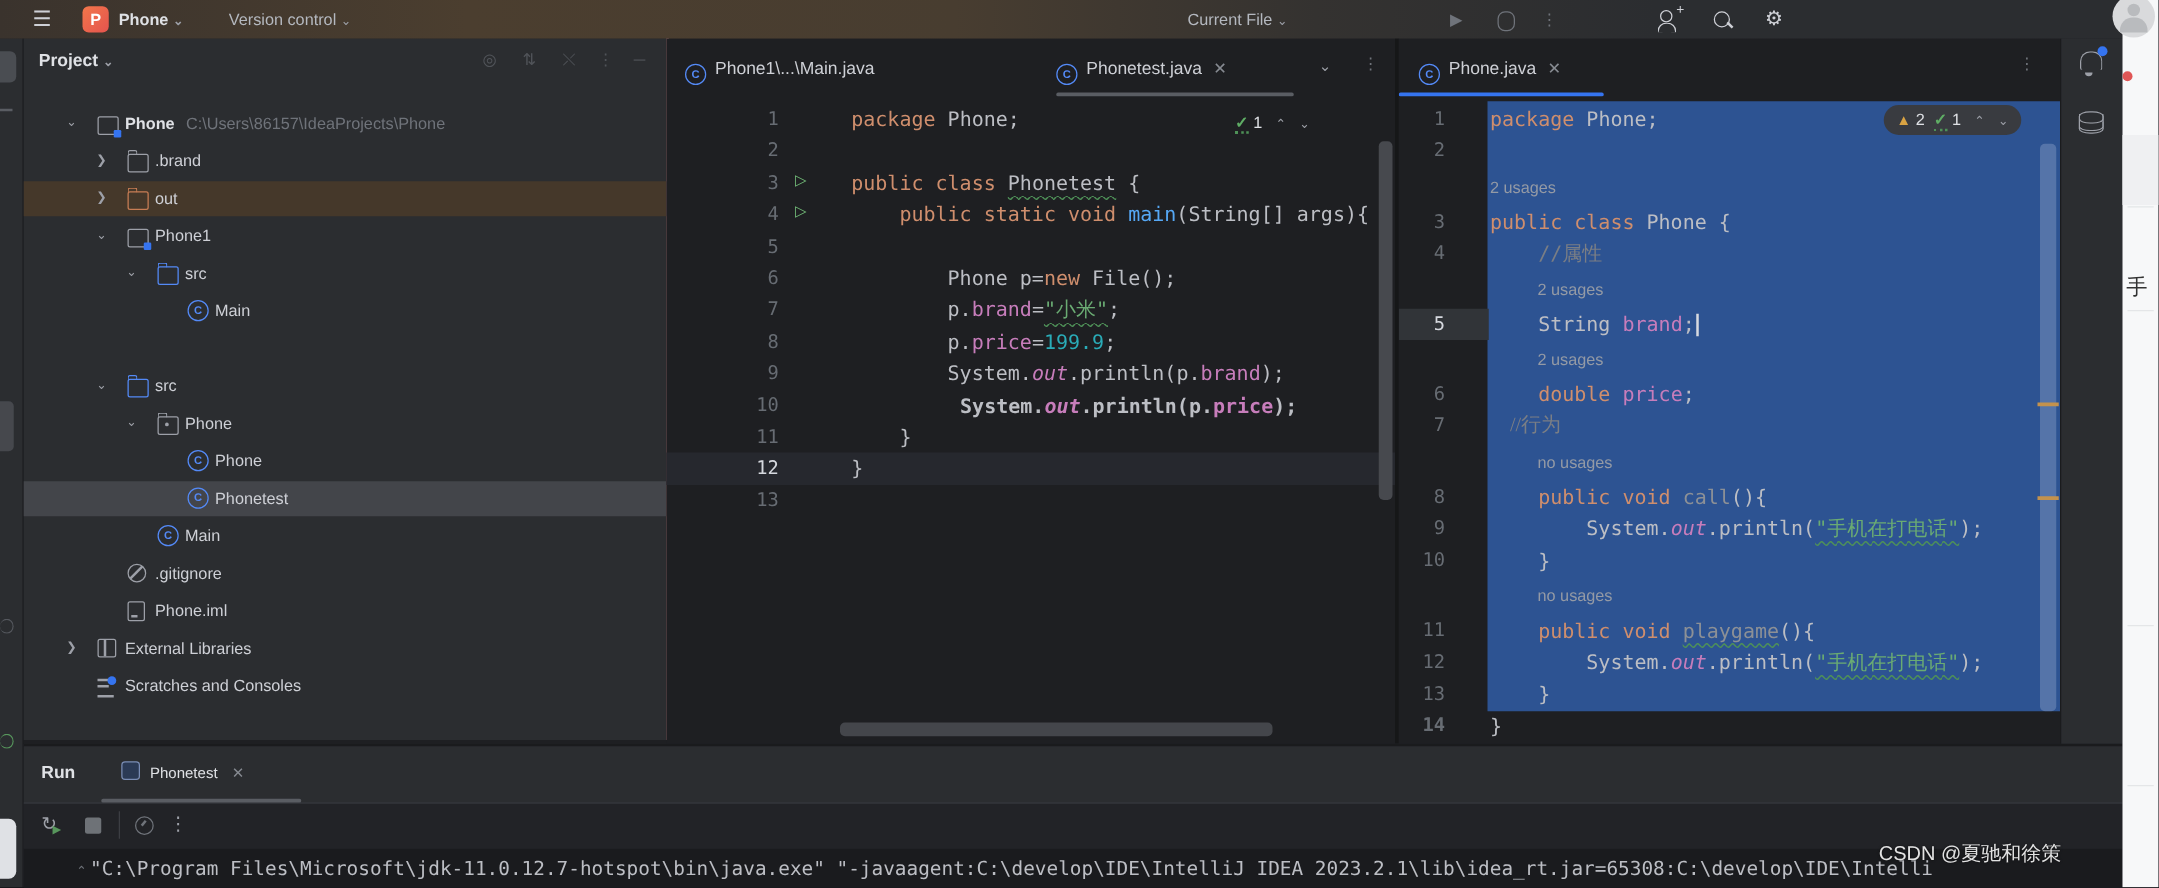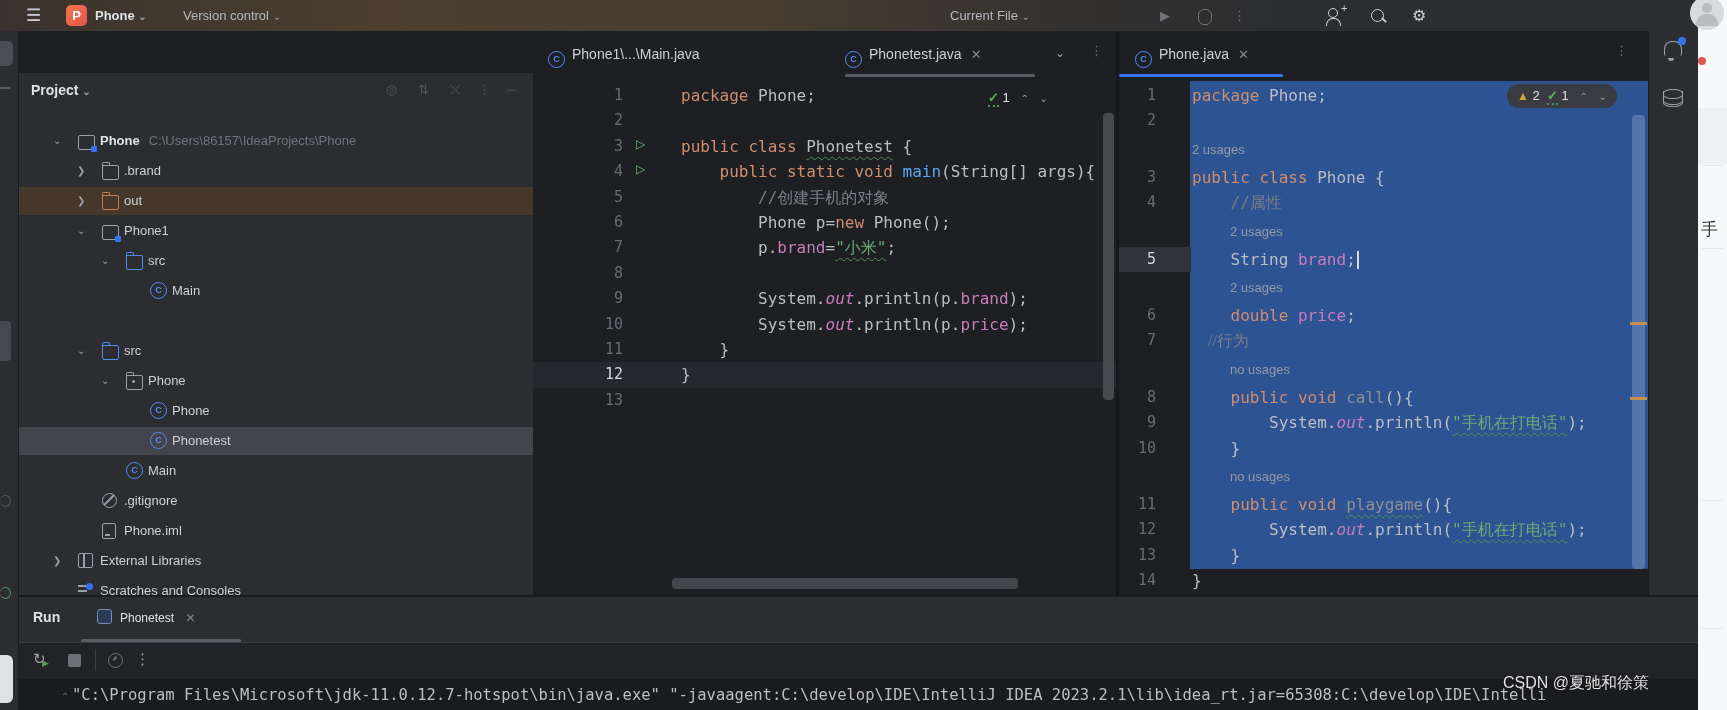--- a/index.html
+++ b/index.html
@@ -11,21 +11,21 @@
     background:linear-gradient(90deg,#3a332d 0%,#4b3e2f 22%,#483d30 45%,#343230 62%,#2b2d30 78%,#2b2d30 100%);}
   .tb-item{position:absolute;top:0;height:31px;line-height:31px;color:#ced0d6;}
   .chev{color:#9da0a8;font-size:10px;}
   #p-logo{left:66px;top:5px;width:21px;height:21px;border-radius:5px;
     background:linear-gradient(135deg,#f2764a,#e5544e);color:#fff;font-weight:bold;
     text-align:center;line-height:21px;font-size:13px;}
   .ghosticon{color:#6f737a;}
   
   #lstripe{left:0;top:31px;width:18px;height:679px;background:#2b2d30;border-right:1px solid #1a1b1d;}
   
-  #projpanel{left:19px;top:31px;width:514px;height:561px;background:#2b2d30;border-right:2px solid #fca5a5;margin-top:42px;}
+  #projpanel{left:19px;top:31px;width:514px;height:561px;background:#2b2d30;border-right:2px solid #fca5a5;}
   #proj-header{left:0;top:0;width:100%;height:38px;}
   #proj-title{left:12px;top:9px;font-weight:bold;color:#dfe1e5;font-size:14px;}
   .hdr-ic{position:absolute;top:9px;color:#6f737a;opacity:.55;font-size:13px;}
   .trow{position:absolute;left:0;width:100%;height:28px;line-height:28px;}
   .trow.sel{background:#43454a;}
   .trow.brown{background:#45382a;}
   .tlbl{position:absolute;color:#ced0d6;font-size:13px;white-space:pre;}
   .tlbl.bold{font-weight:bold;color:#dfe1e5;text-align:center;}
   .tsuf{color:#6f737a;margin-left:9px;font-weight:normal;}
   .chv{position:absolute;color:#9da0a8;font-size:9px;top:0;}
@@ -243,30 +243,30 @@
         <div class="crow" style="left: 148px; top: 52px; line-height: 25.4px;"><span class="tk-k">package</span><span class="tk-p"> Phone;</span></div>
         <div class="gnum" style="left: 56px; width: 34px; top: 77.4px; line-height: 25.4px;">2</div>
         <div class="crow" style="left: 148px; top: 77.4px; line-height: 25.4px;"></div>
         <div class="gnum" style="left: 56px; width: 34px; top: 102.8px; line-height: 25.4px;">3</div>
         <span class="runic" style="left: 103px; top: 105.8px;">▷</span>
         <div class="crow" style="left: 148px; top: 102.8px; line-height: 25.4px;"><span class="tk-k">public class</span><span class="tk-p"> </span><span class="tk-p tk-w">Phonetest</span><span class="tk-p"> {</span></div>
         <div class="gnum" style="left: 56px; width: 34px; top: 128.2px; line-height: 25.4px;">4</div>
         <span class="runic" style="left: 103px; top: 131.2px;">▷</span>
         <div class="crow" style="left: 148px; top: 128.2px; line-height: 25.4px;"><span class="tk-k">    public static void</span><span class="tk-p"> </span><span class="tk-d">main</span><span class="tk-p">(String[] args){</span></div>
         <div class="gnum" style="left: 56px; width: 34px; top: 153.6px; line-height: 25.4px;">5</div>
-        <div class="crow" style="left: 148px; top: 153.6px; line-height: 25.4px;"><span class="tk-c">        //创建手机的对象</span></div>
         <div class="gnum" style="left: 56px; width: 34px; top: 179px; line-height: 25.4px;">6</div>
-        <div class="crow" style="left: 148px; top: 179px; line-height: 25.4px;"><span class="tk-p">        Phone p=</span><span class="tk-k">new</span><span class="tk-p"> Phone();</span></div>
+        <div class="crow" style="left: 148px; top: 179px; line-height: 25.4px;"><span class="tk-p">        Phone p=</span><span class="tk-k">new</span><span class="tk-p"> File();</span></div>
         <div class="gnum" style="left: 56px; width: 34px; top: 204.4px; line-height: 25.4px;">7</div>
         <div class="crow" style="left: 148px; top: 204.4px; line-height: 25.4px;"><span class="tk-p">        p.</span><span class="tk-f">brand</span><span class="tk-p">=</span><span class="tk-s tk-w">"小米"</span><span class="tk-p">;</span></div>
         <div class="gnum" style="left: 56px; width: 34px; top: 229.8px; line-height: 25.4px;">8</div>
+        <div class="crow" style="left: 148px; top: 229.8px; line-height: 25.4px;"><span class="tk-p">        p.</span><span class="tk-f">price</span><span class="tk-p">=</span><span class="tk-n">199.9</span><span class="tk-p">;</span></div>
         <div class="gnum" style="left: 56px; width: 34px; top: 255.2px; line-height: 25.4px;">9</div>
         <div class="crow" style="left: 148px; top: 255.2px; line-height: 25.4px;"><span class="tk-p">        System.</span><span class="tk-f tk-i">out</span><span class="tk-p">.println(p.</span><span class="tk-f">brand</span><span class="tk-p">);</span></div>
         <div class="gnum" style="left: 56px; width: 34px; top: 280.6px; line-height: 25.4px;">10</div>
-        <div class="crow" style="left: 148px; top: 280.6px; line-height: 25.4px;"><span class="tk-p">        System.</span><span class="tk-f tk-i">out</span><span class="tk-p">.println(p.</span><span class="tk-f">price</span><span class="tk-p">);</span></div>
+        <div class="crow" style="left: 158px; top: 280.6px; line-height: 25.4px; font-weight: bold;"><span class="tk-p">        System.</span><span class="tk-f tk-i">out</span><span class="tk-p">.println(p.</span><span class="tk-f">price</span><span class="tk-p">);</span></div>
         <div class="gnum" style="left: 56px; width: 34px; top: 306px; line-height: 25.4px;">11</div>
         <div class="crow" style="left: 148px; top: 306px; line-height: 25.4px;"><span class="tk-p">    }</span></div>
         <div class="caretline" style="top: 331.4px; height: 25.4px;"></div>
         <div class="gnum on" style="left: 56px; width: 34px; top: 331.4px; line-height: 25.4px;">12</div>
         <div class="crow" style="left: 148px; top: 331.4px; line-height: 25.4px;"><span class="tk-p">}</span></div>
         <div class="gnum" style="left: 56px; width: 34px; top: 356.8px; line-height: 25.4px;">13</div>
         <div class="crow" style="left: 148px; top: 356.8px; line-height: 25.4px;"></div>
       </div>
     <div class="widget abs" style="left:455px;top:55px;">
       <span class="wcheck">✓</span> <span>1</span>
@@ -308,21 +308,21 @@
         <div class="crow" style="left: 73px; top: 379.2px; line-height: 25.4px;"><span class="tk-p">        System.</span><span class="tk-f tk-i">out</span><span class="tk-p">.println(</span><span class="tk-s tk-w">"手机在打电话"</span><span class="tk-p">);</span></div>
         <div class="gnum" style="left: 3px; width: 34px; top: 404.6px; line-height: 25.4px;">10</div>
         <div class="crow" style="left: 73px; top: 404.6px; line-height: 25.4px;"><span class="tk-p">    }</span></div>
         <div class="inlay" style="top: 437px; left: 111px;">no usages</div>
         <div class="gnum" style="left: 3px; width: 34px; top: 461px; line-height: 25.4px;">11</div>
         <div class="crow" style="left: 73px; top: 461px; line-height: 25.4px;"><span class="tk-k">    public void</span><span class="tk-p"> </span><span class="tk-u tk-w">playgame</span><span class="tk-p">(){</span></div>
         <div class="gnum" style="left: 3px; width: 34px; top: 486.4px; line-height: 25.4px;">12</div>
         <div class="crow" style="left: 73px; top: 486.4px; line-height: 25.4px;"><span class="tk-p">        System.</span><span class="tk-f tk-i">out</span><span class="tk-p">.println(</span><span class="tk-s tk-w">"手机在打电话"</span><span class="tk-p">);</span></div>
         <div class="gnum" style="left: 3px; width: 34px; top: 511.8px; line-height: 25.4px;">13</div>
         <div class="crow" style="left: 73px; top: 511.8px; line-height: 25.4px;"><span class="tk-p">    }</span></div>
-        <div class="gnum" style="left: 3px; width: 34px; top: 537.2px; line-height: 25.4px;">14</div>
+        <div class="gnum" style="left: 3px; width: 34px; top: 537.2px; line-height: 25.4px; font-weight: bold;">14</div>
         <div class="crow" style="left: 73px; top: 537.2px; line-height: 25.4px;"><span class="tk-p">}</span></div>
       </div>
     <div class="widget chipbg abs" style="left:388px;top:53px;">
       <span class="wtri">▲</span> <span>2</span>&nbsp;
       <span class="wcheck">✓</span> <span>1</span>
       <span class="warr">⌃</span>
       <span class="warr">⌄</span>
     </div>
     <div class="vscroll abs" style="left:513px;top:84px;width:13px;height:454px;background:rgba(190,205,230,.28);"></div>
     <div class="wmark abs" style="left:511px;top:291px;"></div>

